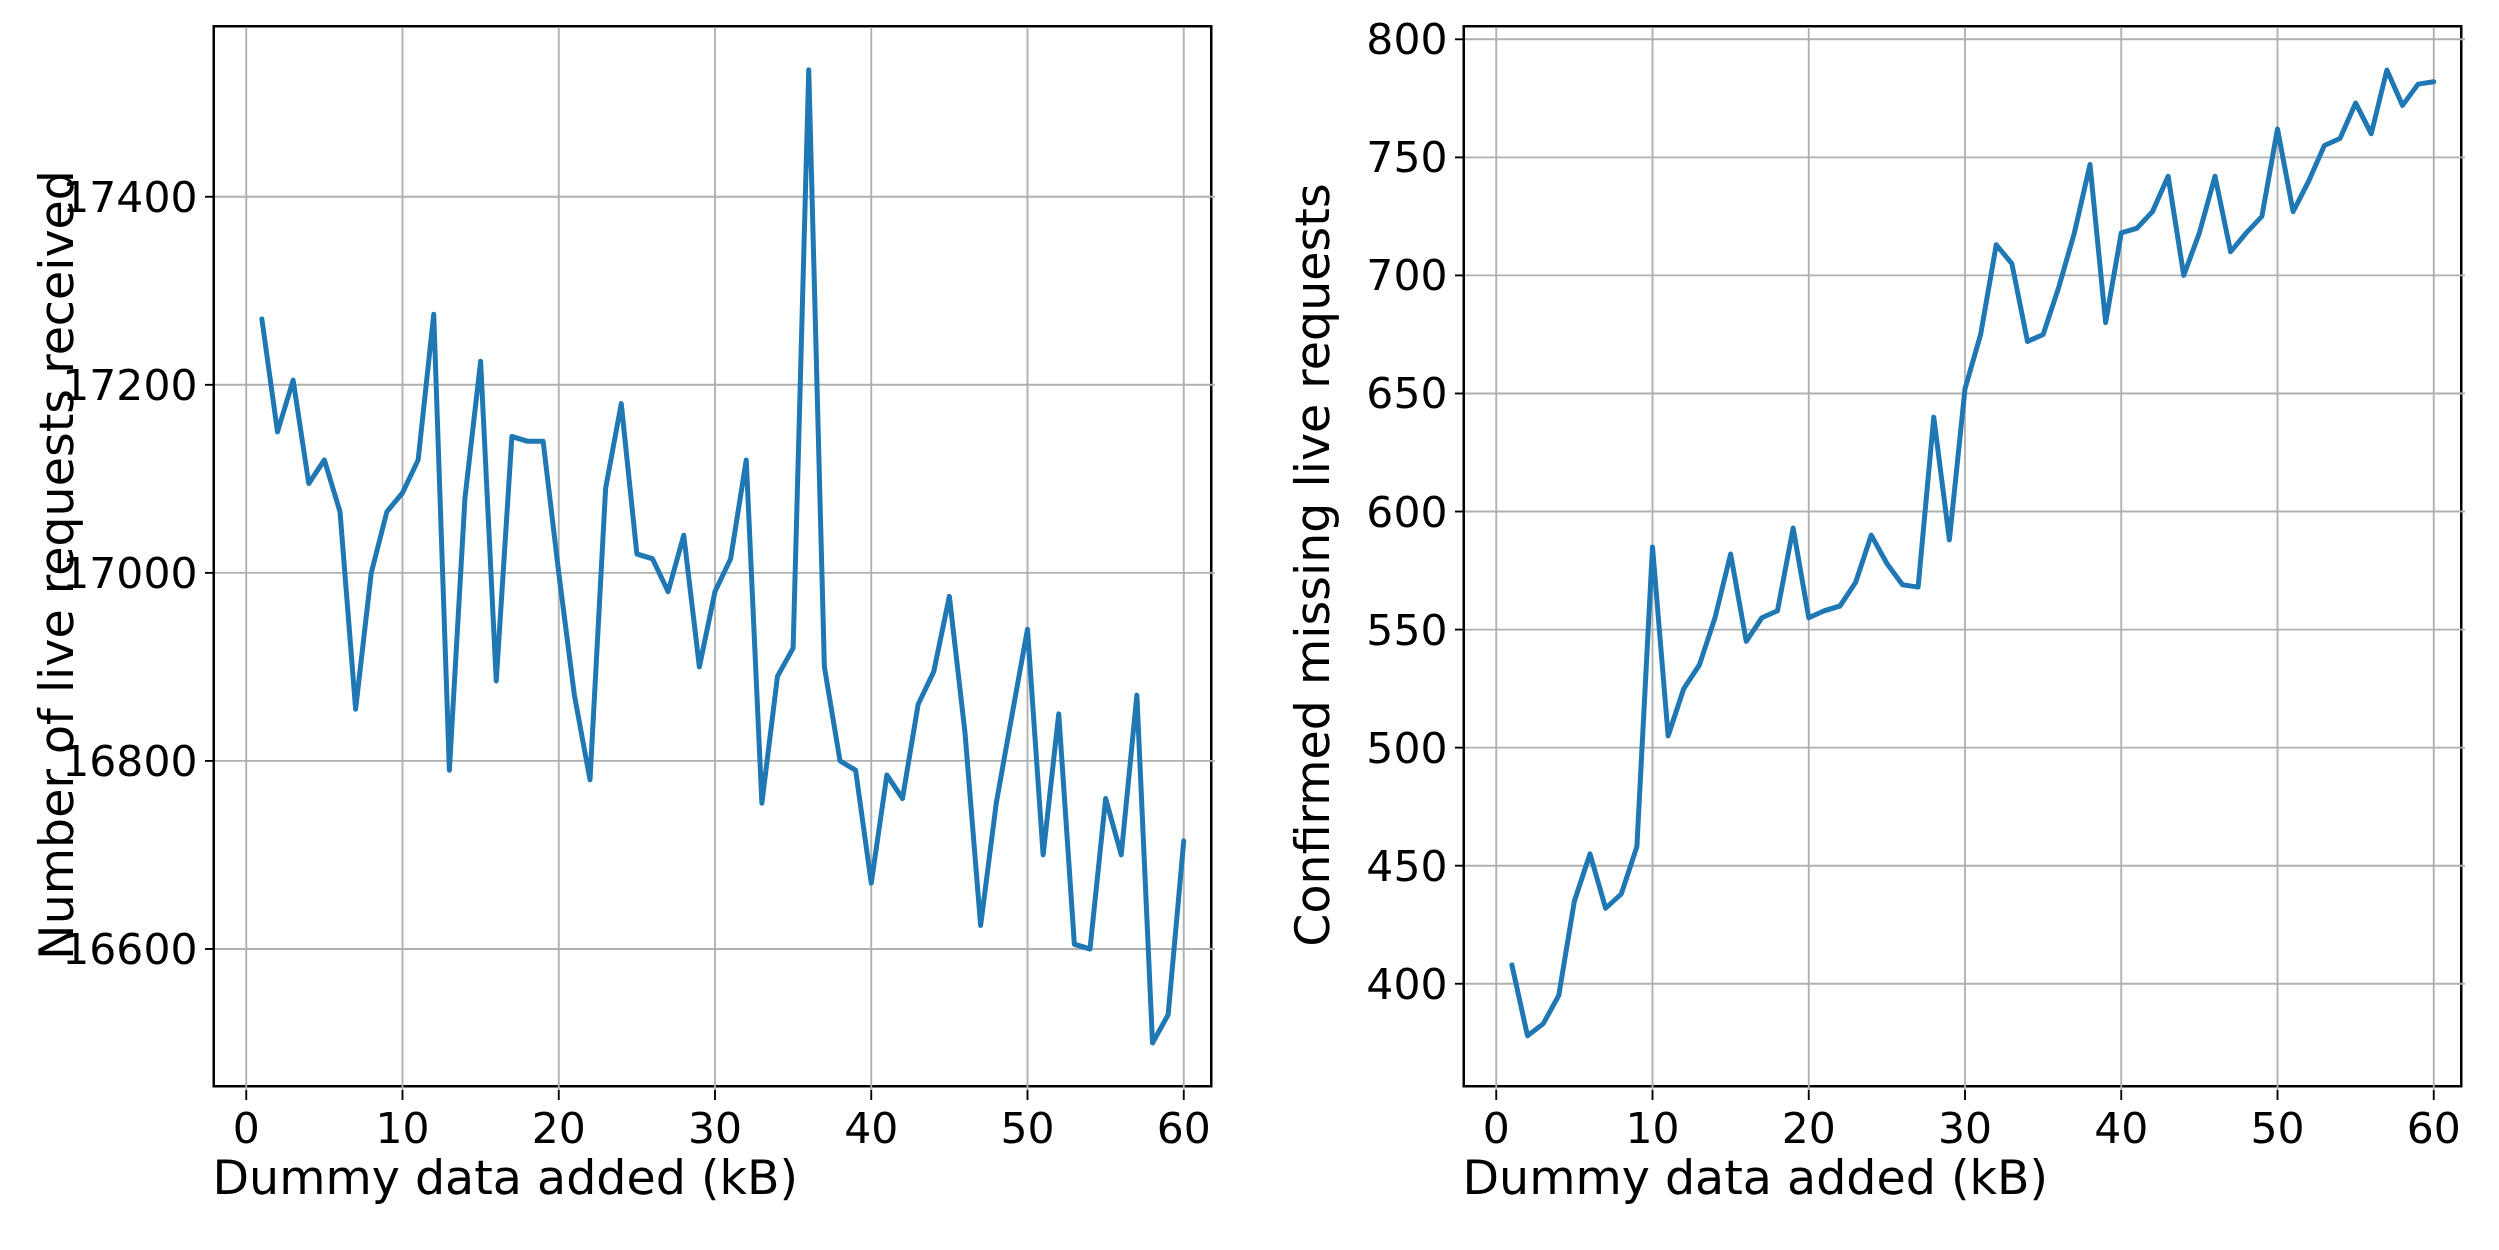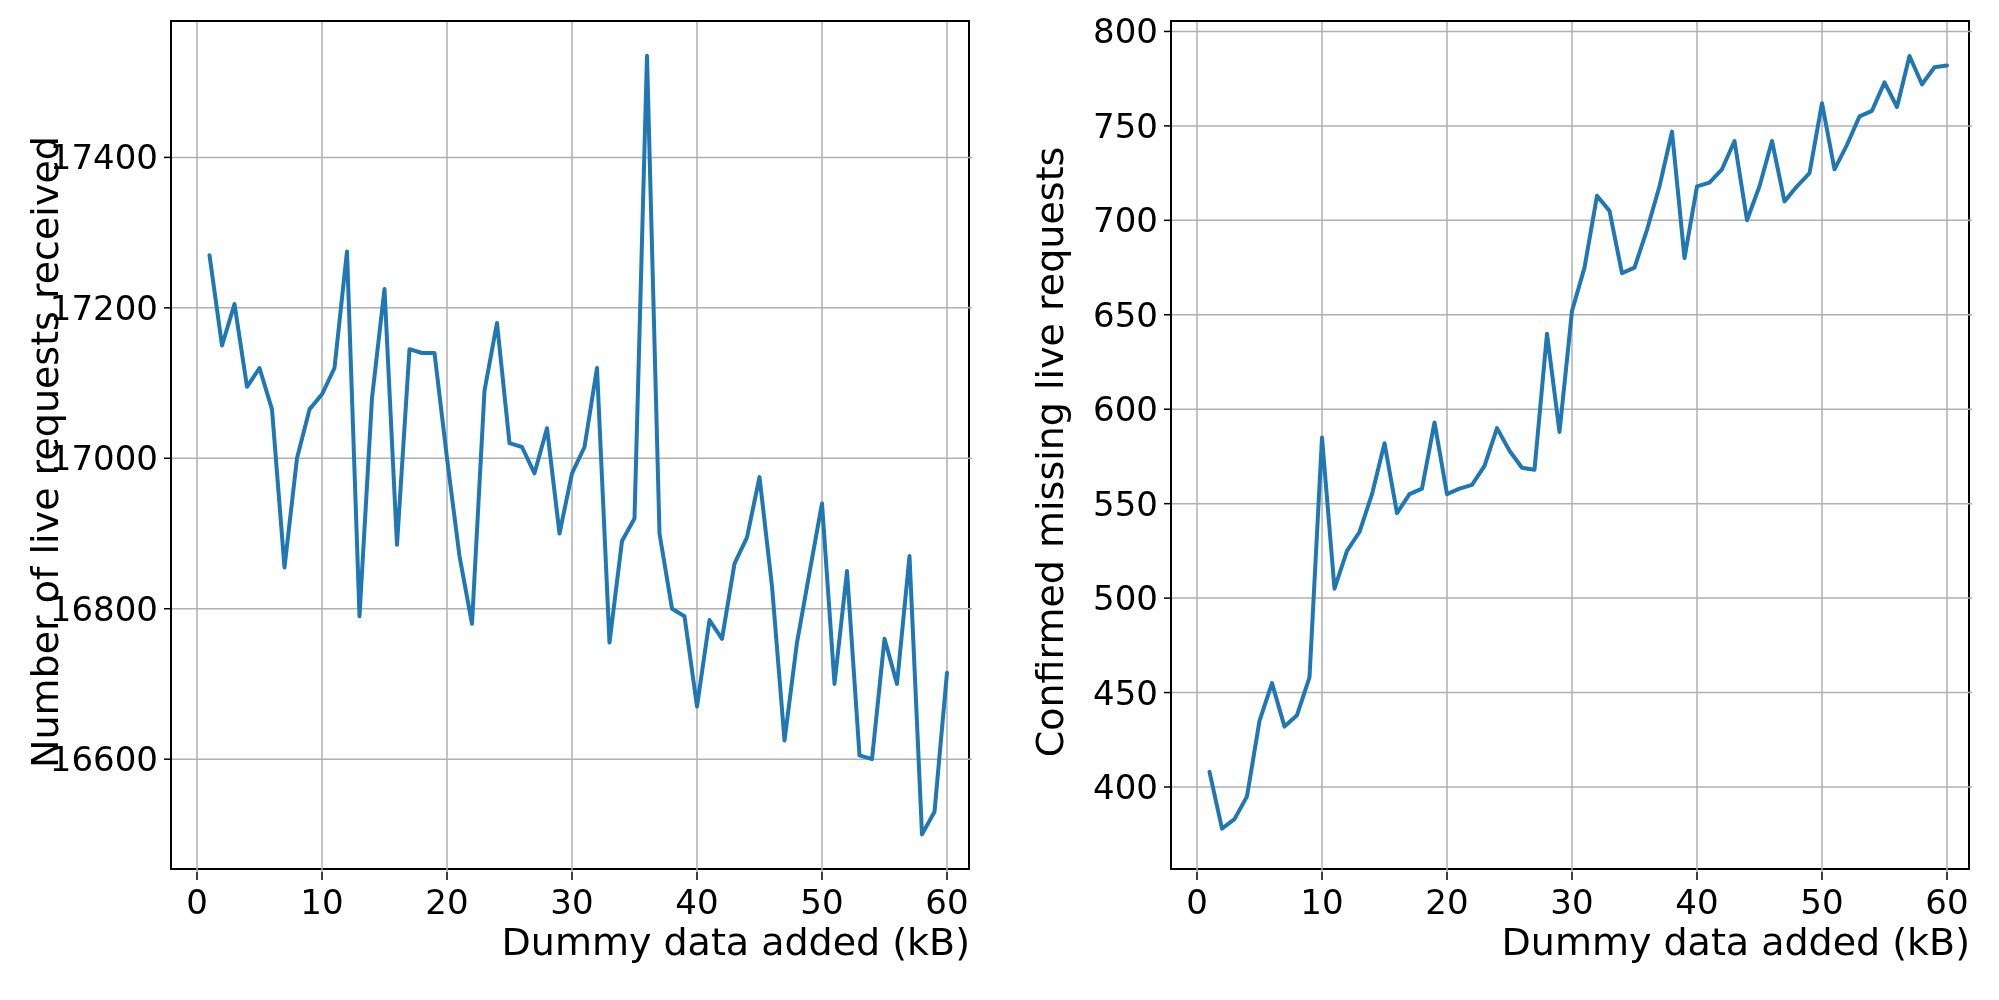--- a/index.html
+++ b/index.html
@@ -36,21 +36,21 @@
   }
   .ylabel {
     position: absolute;
     transform-origin: center;
     font-size: 38px;
     text-align: center;
   }
   .xlabel {
     position: absolute;
     font-size: 38px;
-    text-align: right;
+    text-align: left;
   }
 </style>
 </head>
 <body>
 
 <div class="figure">
 
   <div class="axes" id="ax0" style="left:170px; top:20px; width:800px; height:850px;">
     <svg width="800" height="850" viewBox="0 0 800 850" style="position:absolute; left:0; top:0; overflow:visible;">
       <g class="grid" id="grid0">

